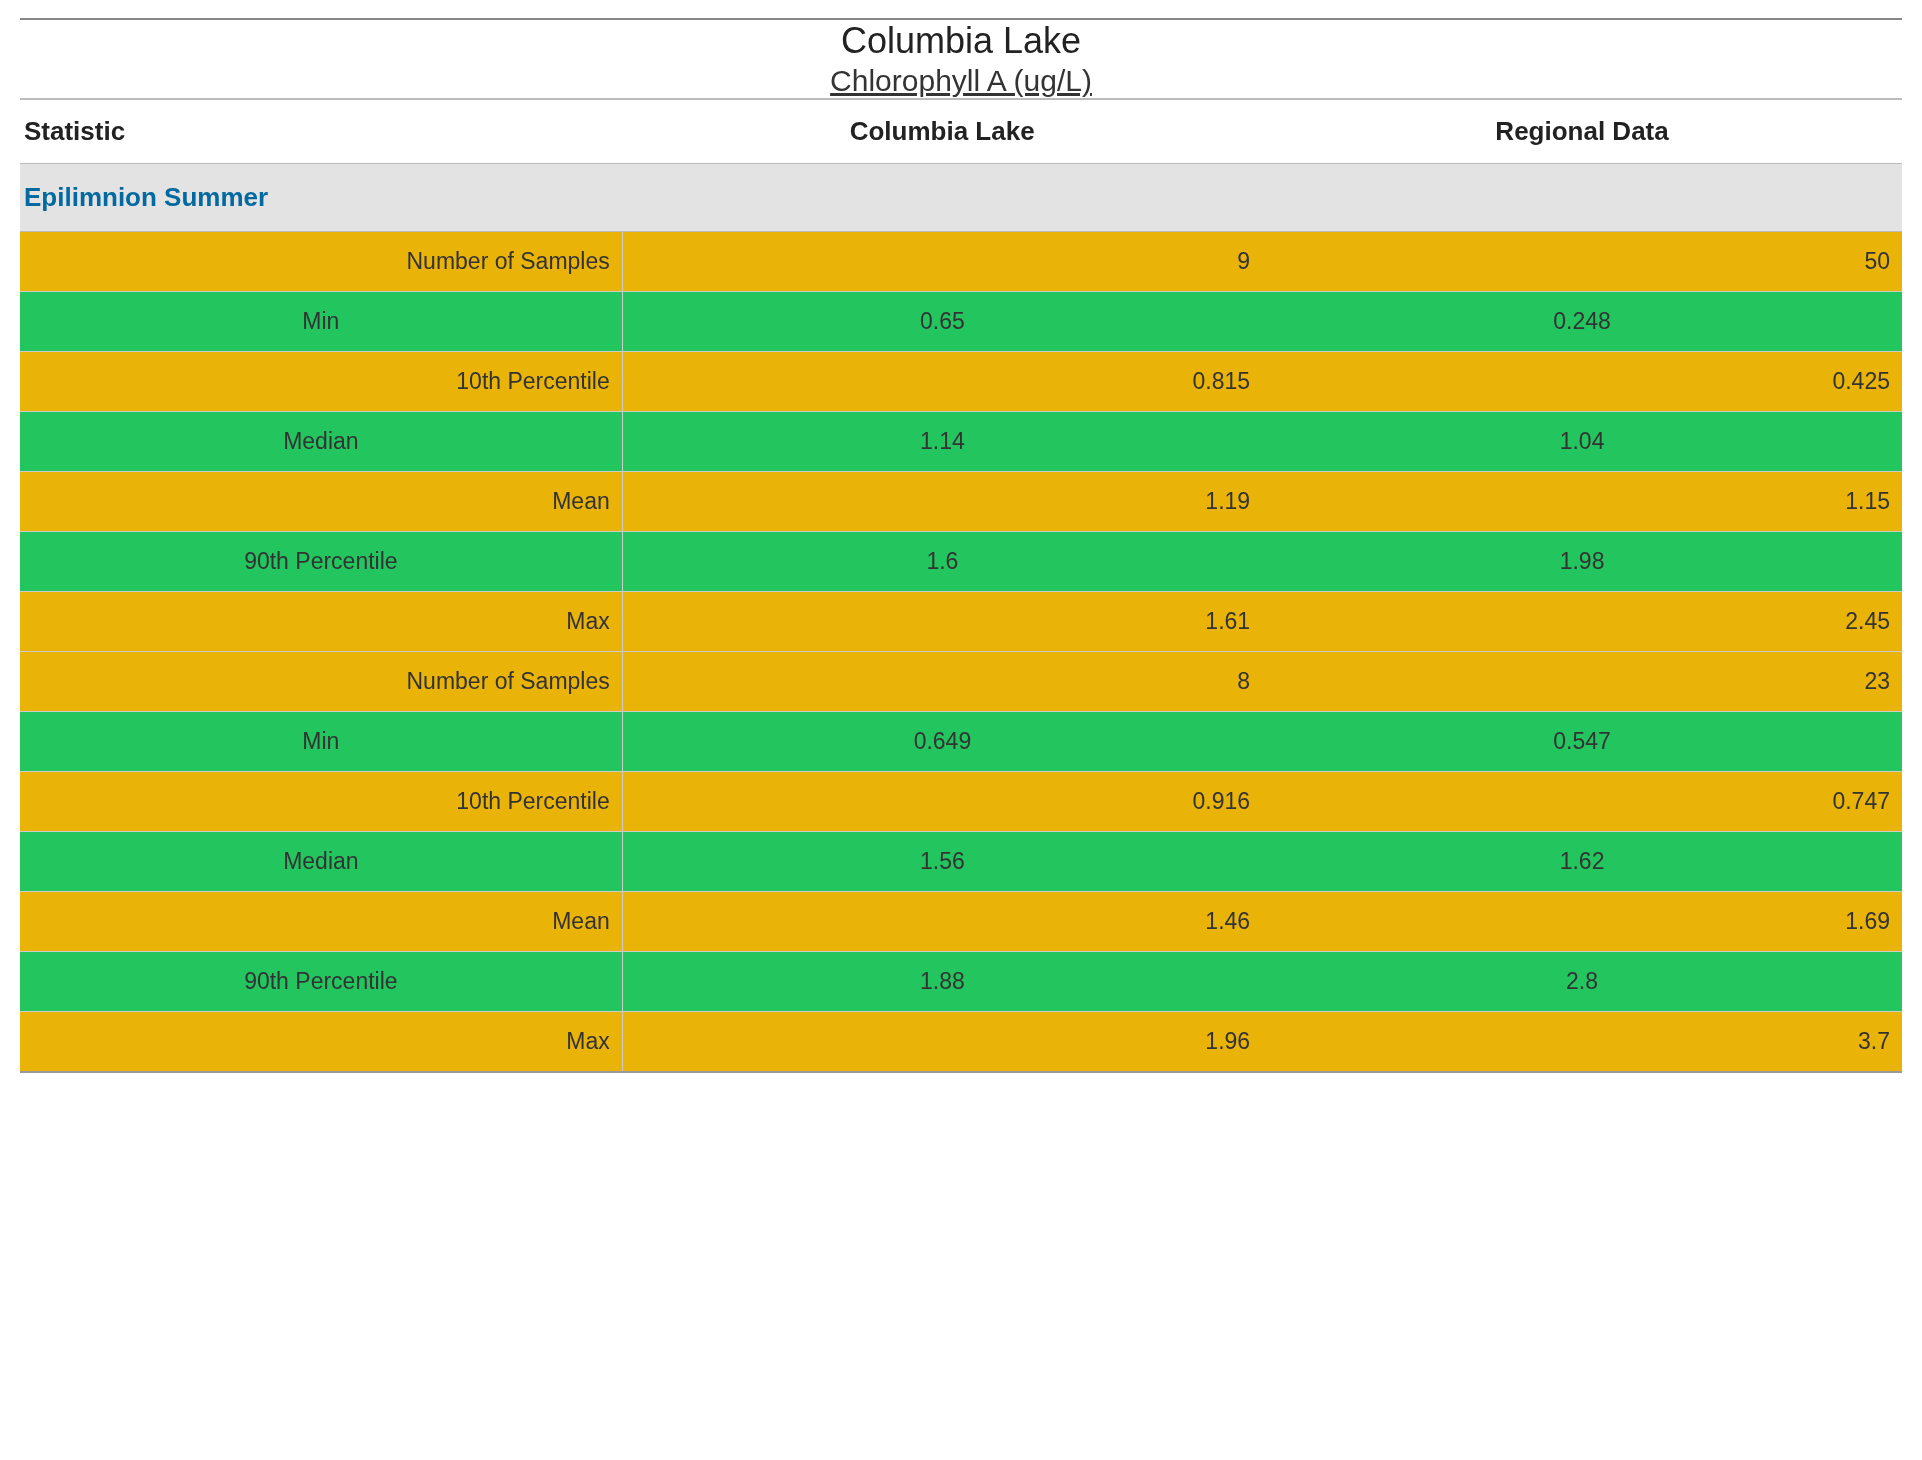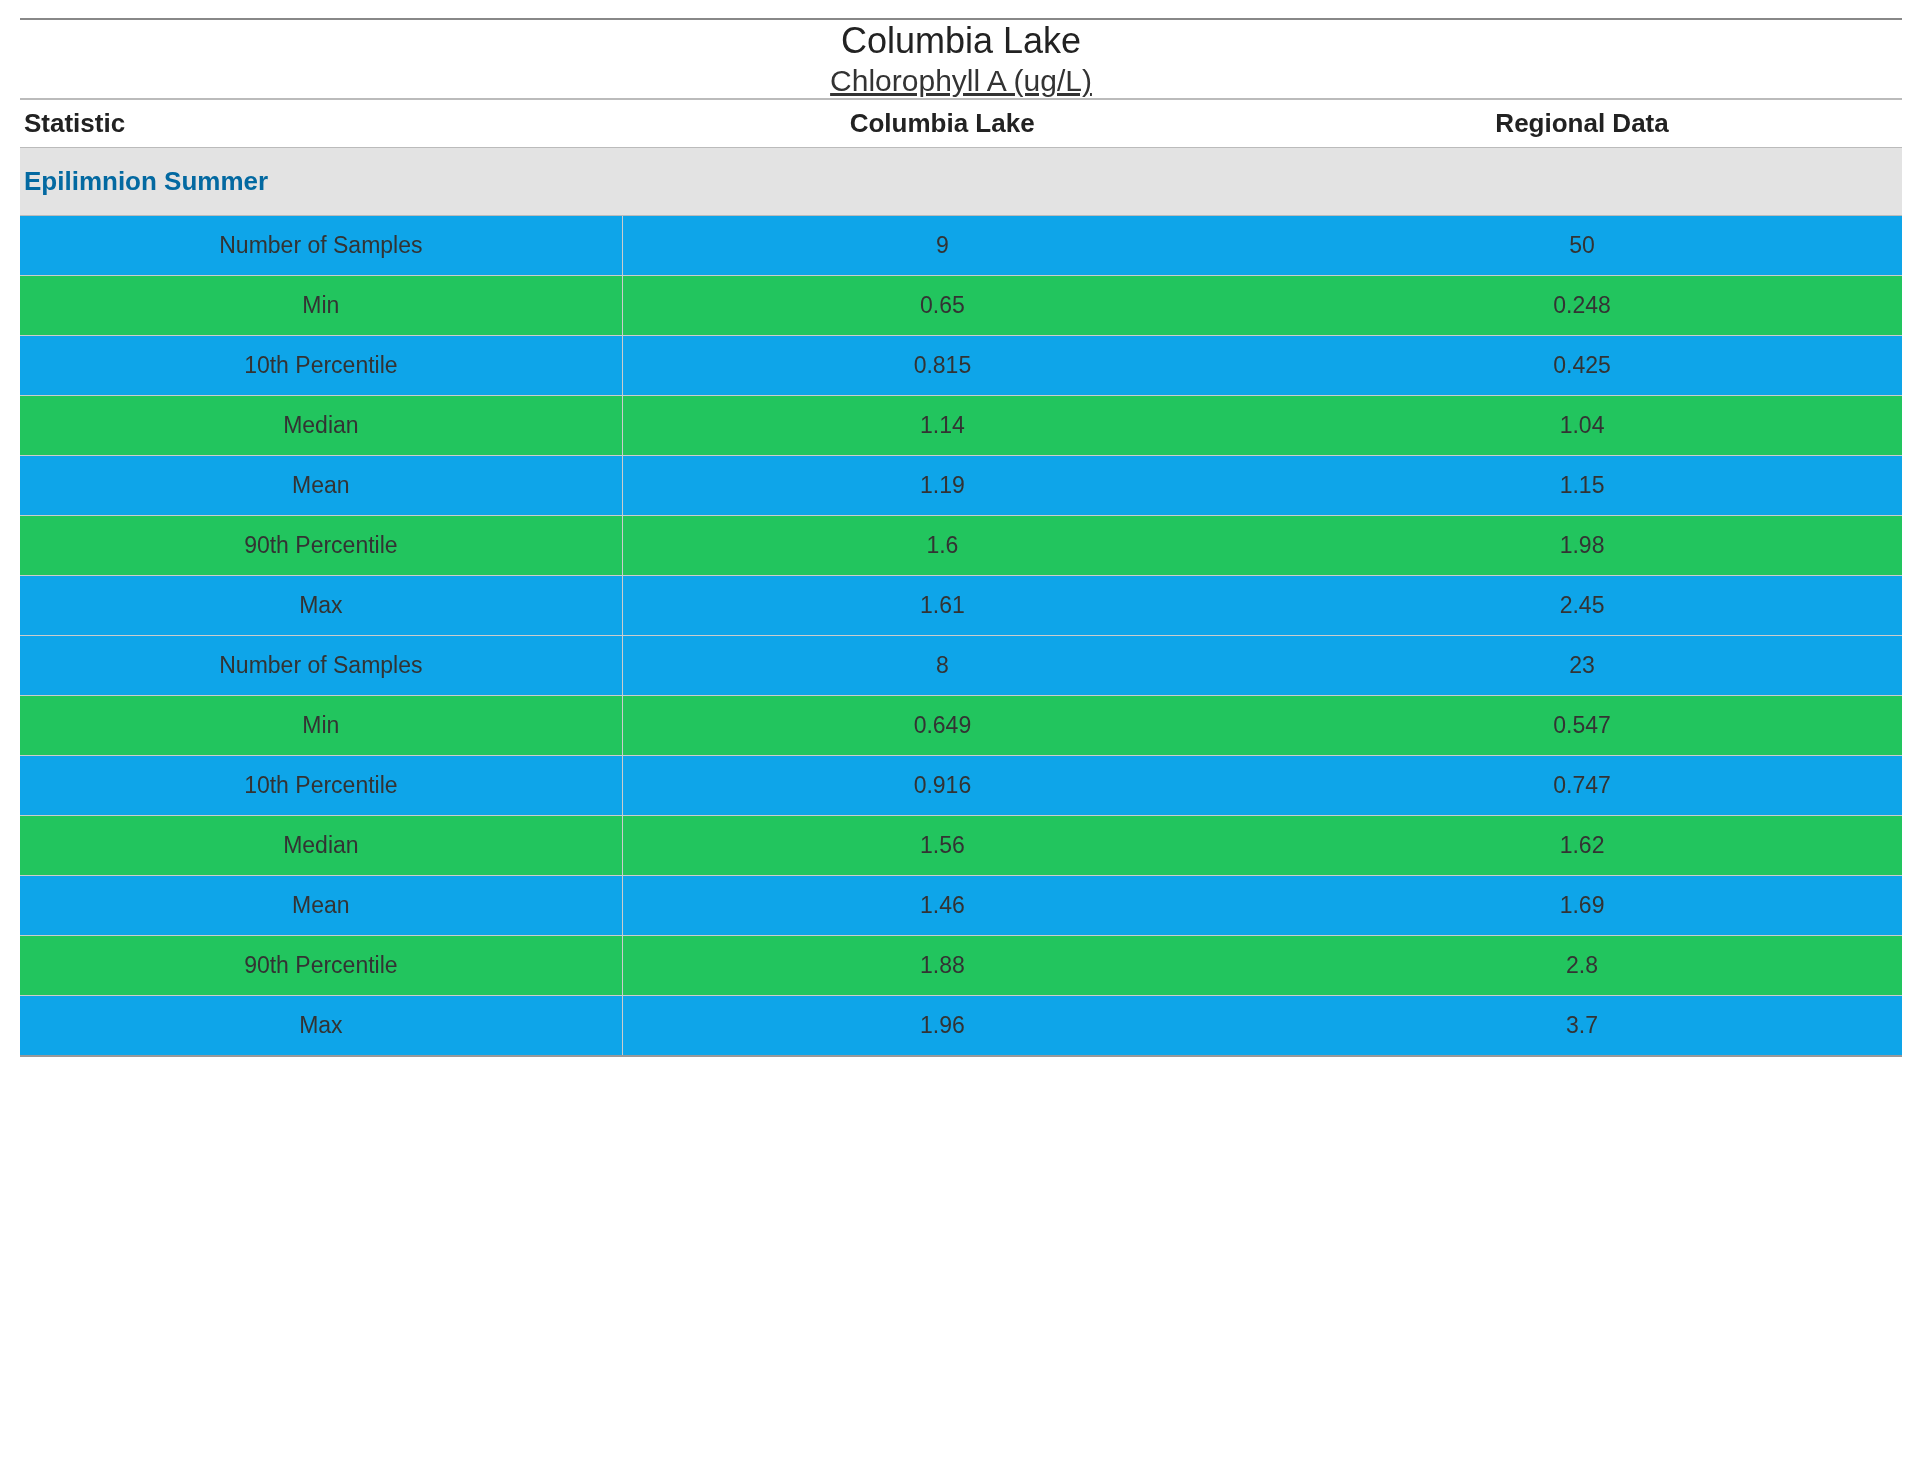--- a/index.html
+++ b/index.html
@@ -40,21 +40,21 @@
     margin-top: 2px;
     text-decoration: underline;
   }
   .header-row th {
     border-top: 2px solid #bbb;
     border-bottom: 1px solid #bbb;
     background: #fff;
     font-weight: 700;
     font-size: 26px;
     color: #222;
-    padding: 8px 12px;
+    padding: 16px 12px;
     text-align: center;
   }
   .header-row th:first-child {
     text-align: left;
     padding-left: 4px;
     width: 32%;
   }
   .header-row th:nth-child(2) { width: 34%; }
   .header-row th:nth-child(3) { width: 34%; }
 
@@ -73,21 +73,22 @@
     font-size: 23px;
     color: #333;
     padding: 16px 12px;
     border-top: 1px solid #ccc;
     border-bottom: 1px solid #ccc;
   }
   .data-row td:first-child {
     border-right: 1px solid #ccc;
   }
   .data-row.even td {
-    background: #0ea5e9;
+    background: #eab308;
+    text-align: right;
   }
   .data-row.odd td {
     background: #22c55e;
   }
   .data-row.last td {
     border-bottom: 2px solid #999;
   }
 </style>
 </head>
 <body>

